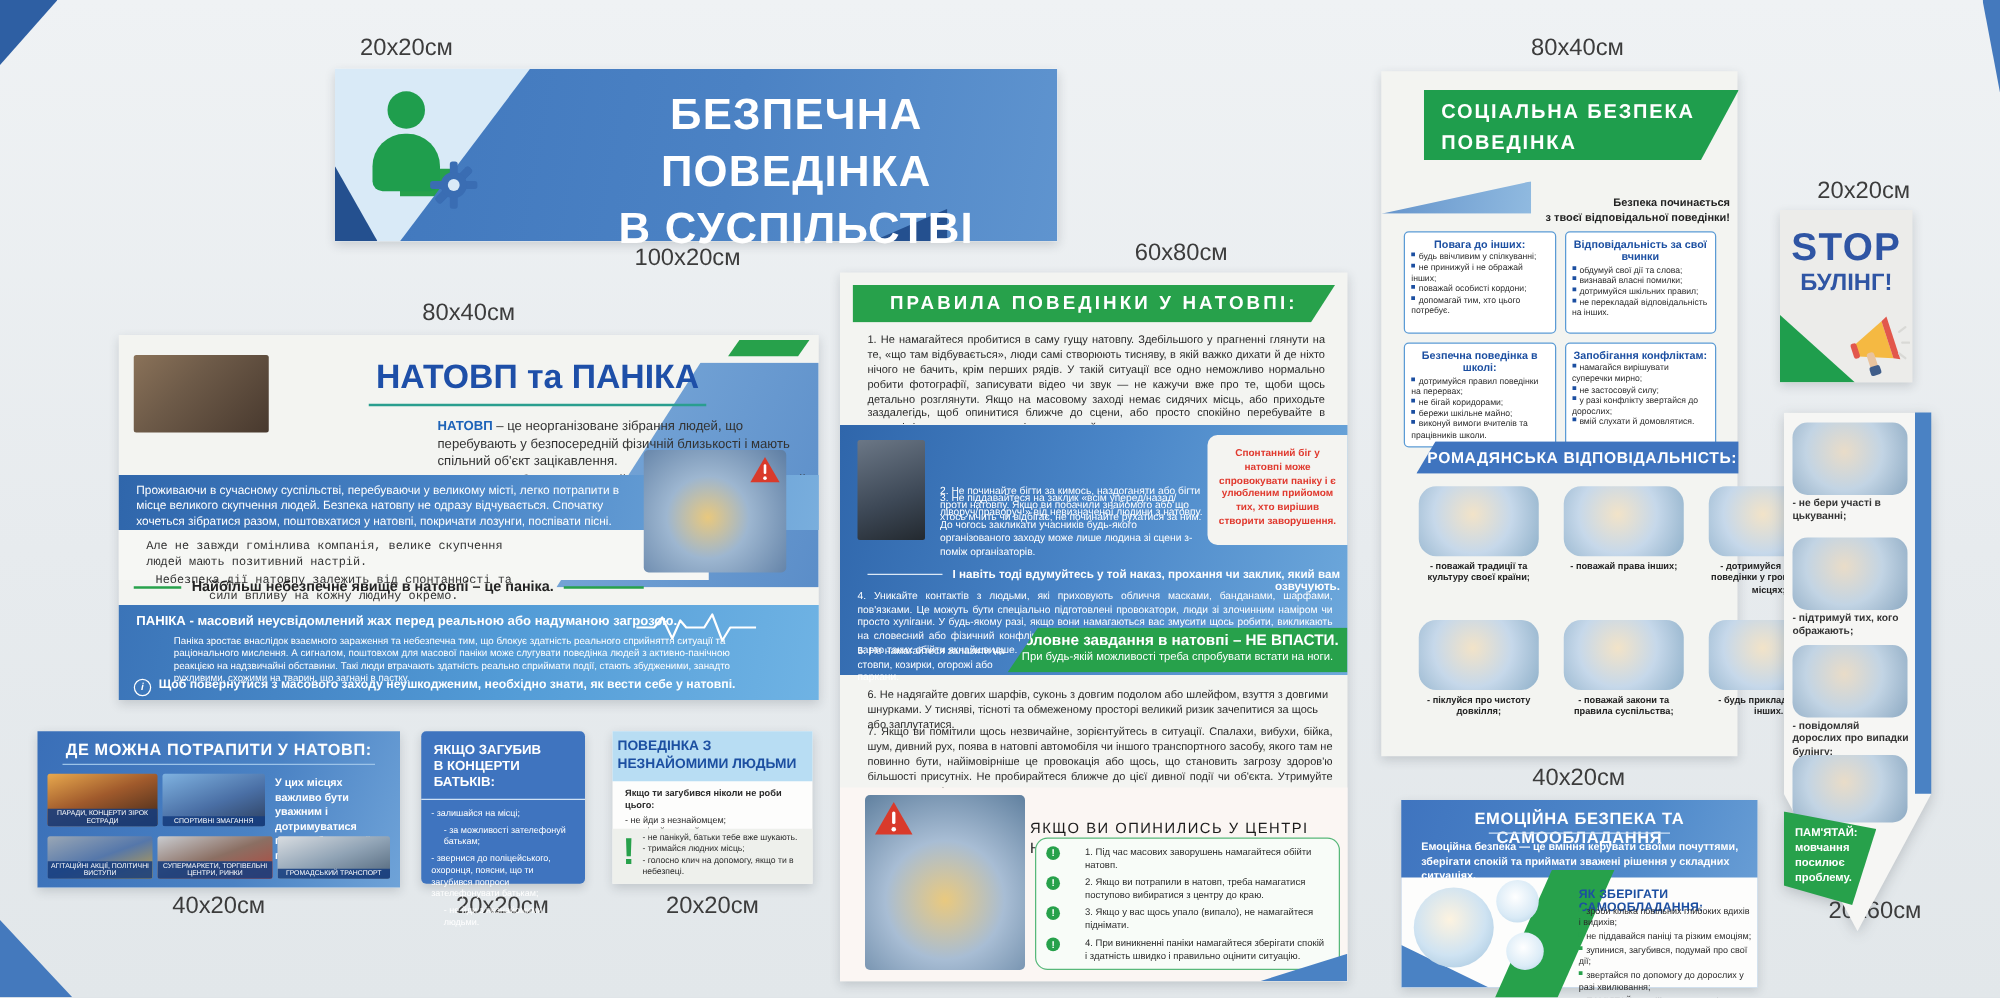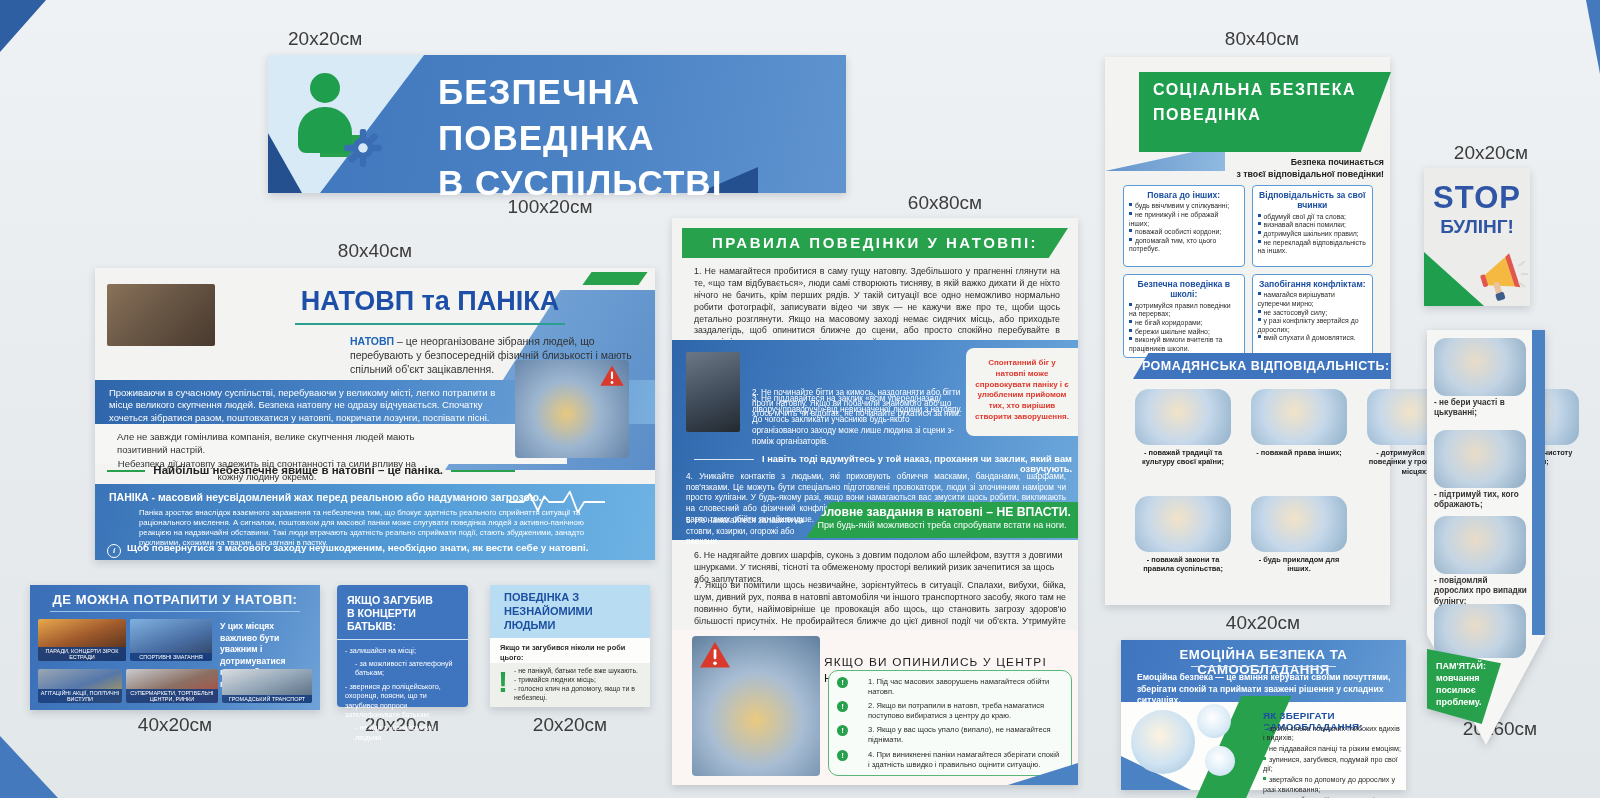--- a/index.html
+++ b/index.html
@@ -19,40 +19,40 @@
   .corner-bl{left:0;bottom:0;width:58px;height:62px;background:#4479bd;clip-path:polygon(0 100%,0 0,100% 100%);}
   .corner-tr{right:0;top:0;width:14px;height:74px;background:#4479bd;clip-path:polygon(100% 0,0 0,100% 100%);}
   
   .banner{left:268px;top:55px;width:578px;height:138px;box-shadow:0 3px 8px rgba(40,50,60,.18);background:#fff;}
   .banner .lightblock{position:absolute;left:0;top:0;width:190px;height:100%;background:#d9eaf7;}
   .banner .greenbar{position:absolute;left:52px;top:80px;width:218px;height:22px;background:#27a14b;}
   .banner .blueblock{position:absolute;inset:0;background:linear-gradient(100deg,#4077bd 0%,#4b82c4 55%,#5f94cf 100%);
     clip-path:polygon(27% 0,100% 0,100% 100%,9% 100%);}
   .banner .navy-l{position:absolute;left:0;bottom:0;width:34px;height:60px;background:#24508f;clip-path:polygon(0 0,0 100%,100% 100%);}
   .banner .navy-r{position:absolute;right:88px;bottom:0;width:60px;height:26px;background:#24508f;clip-path:polygon(0 100%,100% 0,100% 100%);}
-  .banner .title{position:absolute;left:170px;right:10px;top:14px;color:#fff;
+  .banner .title{position:absolute;left:170px;right:10px;top:14px;text-align:center;color:#fff;
     font-weight:800;font-size:35px;line-height:1.3;letter-spacing:1px;}
   .person-icon{position:absolute;left:28px;top:18px;width:70px;height:86px;}
   .person-icon .head{position:absolute;left:14px;top:0;width:30px;height:30px;border-radius:50%;background:#1f9e4d;}
   .person-icon .body{position:absolute;left:2px;top:34px;width:54px;height:46px;border-radius:26px 26px 8px 8px;background:#1f9e4d;}
   .person-icon svg{position:absolute;right:-18px;bottom:-10px;}
   
   .crowd{left:95px;top:268px;width:560px;height:292px;}
   .crowd .green-slash{position:absolute;right:12px;top:4px;width:56px;height:13px;background:#27a14b;transform:skewX(-35deg);}
   .crowd .blue-wedge{position:absolute;right:0;top:22px;width:210px;height:180px;
     background:linear-gradient(115deg,#6fa3d8 0%,#4a82c4 100%);clip-path:polygon(100% 0,100% 100%,0 100%,55% 0);opacity:.9;}
   .crowd h1{position:absolute;left:200px;top:18px;width:270px;margin:0;text-align:center;
     color:#1e4fa8;font-size:27px;font-weight:800;border-bottom:2px solid #2a9e8f;padding-bottom:6px;}
   .crowd .def{position:absolute;left:255px;top:66px;width:300px;font-size:10.5px;line-height:1.35;color:#333;}
   .crowd .def .term{color:#1e63b8;font-weight:700;}
   .crowd .blueband{position:absolute;left:0;top:112px;width:560px;height:44px;
     background:linear-gradient(100deg,#2f66ab 0%,#4a86c8 50%,#79aedd 100%);
     color:#fff;font-size:9.5px;line-height:1.3;padding:7px 150px 0 14px;box-sizing:border-box;}
   .crowd .whiteband{position:absolute;left:0;top:156px;width:472px;height:40px;background:#f6f7f4;
-    color:#333;font-size:9.5px;line-height:1.4;padding:6px 150px 0 22px;box-sizing:border-box;}
+    color:#333;font-size:9.5px;line-height:1.4;padding:6px 150px 0 22px;box-sizing:border-box;font-family:Liberation Mono, monospace;}
   .crowd .hl{position:absolute;left:0;top:196px;width:420px;text-align:right;font-weight:700;font-size:11.5px;color:#222;}
   .crowd .hl:before,.crowd .hl:after{content:"";display:inline-block;height:2px;background:#27a14b;vertical-align:middle;}
   .crowd .hl:before{width:38px;margin-right:8px;}
   .crowd .hl:after{width:64px;margin-left:8px;}
   .crowd .panicblock{position:absolute;left:0;top:216px;width:560px;height:76px;
     background:linear-gradient(100deg,#3b74b8 0%,#529bd6 55%,#6fb3e4 100%);color:#fff;}
   .crowd .panic-def{position:absolute;left:14px;top:7px;font-weight:700;font-size:10.5px;}
   .crowd .panic-text{position:absolute;left:44px;top:24px;width:470px;font-size:7.8px;line-height:1.3;}
   .crowd .panic-info{position:absolute;left:12px;top:58px;width:520px;font-weight:700;font-size:9.8px;}
   .crowd .i-icon{display:inline-block;width:12px;height:12px;border:1.4px solid #fff;border-radius:50%;
@@ -74,21 +74,21 @@
   .ph-bus{background:linear-gradient(160deg,#d9dde1 0%,#90a3b5 50%,#4e6378 100%);}
   
   .lost{left:337px;top:585px;width:131px;height:122px;background:#3f74bf;border-radius:4px;color:#fff;}
   .lost h2{margin:0;padding:9px 10px 5px;font-size:10.6px;font-weight:800;line-height:1.25;
     border-bottom:1.5px solid #cfe1f5;}
   .lost ul{list-style:none;margin:6px 0 0;padding:0 8px;font-size:7.2px;line-height:1.3;}
   .lost li{margin-bottom:4px;}
   .lost li:nth-child(2),.lost li:nth-child(4){padding-left:10px;}
   
   .strang{left:490px;top:585px;width:160px;height:122px;background:#fdfdfc;}
-  .strang .head{background:#b8ddf3;color:#1c4fa1;font-weight:800;font-size:11px;line-height:1.25;padding:6px 14px;}
+  .strang .head{background:#b8ddf3;color:#1c4fa1;font-weight:800;font-size:11px;line-height:1.25;padding:6px 4px;}
   .strang .intro{padding:5px 10px 0;font-size:7.4px;font-weight:700;line-height:1.3;}
   .strang ul{list-style:none;margin:2px 0 0;padding:0 10px;font-size:7.2px;line-height:1.35;}
   .strang .warnbox{position:absolute;left:0;right:0;bottom:0;height:44px;background:#eef0ec;}
   .strang .bang{position:absolute;left:8px;top:4px;color:#27a14b;font-weight:900;font-size:30px;line-height:1;}
   .strang .bang:before{content:"!";}
   .strang .warnbox ul{position:absolute;left:24px;top:4px;width:130px;font-size:6.9px;line-height:1.3;padding:0;margin:0;}
   
   .rules{left:672px;top:218px;width:406px;height:567px;}
   .rules .ghead{position:absolute;left:10px;top:10px;width:386px;height:30px;background:#27a14b;
     clip-path:polygon(0 0,100% 0,95% 100%,0 100%);color:#fff;font-weight:800;font-size:15px;
@@ -120,35 +120,35 @@
     border:1.6px solid #58b87a;border-radius:10px;padding:6px 8px;box-sizing:border-box;}
   .rules .gbox .row{display:flex;margin-bottom:4.5px;}
   .rules .gbox .gi{flex:0 0 11px;height:11px;border-radius:50%;background:#27a14b;color:#fff;font-weight:800;
     font-size:8px;text-align:center;line-height:11px;margin-right:5px;}
   .rules .gbox .gi:before{content:"!";}
   .rules .gbox .row div{font-size:7.6px;line-height:1.3;margin-left:15px;}
   .rules .blue-corner{position:absolute;right:0;bottom:0;width:70px;height:22px;background:#4a82c4;
     clip-path:polygon(100% 0,100% 100%,0 100%);}
   
   .social{left:1105px;top:57px;width:285px;height:548px;}
-  .social .ghead{position:absolute;left:34px;top:15px;width:252px;height:80px;background:#1f9e4d;
+  .social .ghead{position:absolute;left:34px;top:15px;width:252px;height:56px;background:#1f9e4d;
     clip-path:polygon(0 0,100% 0,88% 100%,0 100%);color:#fff;font-weight:800;font-size:16px;
     letter-spacing:1.5px;line-height:1.55;padding:6px 0 0 14px;box-sizing:border-box;}
   .social .hslash{position:absolute;left:0;top:88px;width:120px;height:26px;background:linear-gradient(100deg,#4a82c4,#7fb0dd);
     clip-path:polygon(0 100%,100% 0,100% 100%);opacity:.85;}
   .social .sub{position:absolute;right:6px;top:100px;width:190px;text-align:right;font-weight:700;font-size:8.8px;line-height:1.35;color:#222;}
   .social .boxes{position:absolute;left:18px;top:128px;width:250px;display:grid;grid-template-columns:1fr 1fr;gap:7px;}
   .social .box{background:#fff;border:1.2px solid #5b9bd5;border-radius:4px;padding:4px 5px;min-height:72px;}
   .social .box h3{margin:0 0 2px;text-align:center;color:#1c4fa1;font-size:8.6px;line-height:1.2;}
   .social .box ul{list-style:none;margin:0;padding:0;font-size:6.9px;line-height:1.25;}
   .social .box li:before{content:"";display:inline-block;width:3px;height:3px;background:#1c4fa1;margin-right:3px;vertical-align:2px;}
   .social .civic{position:absolute;left:28px;top:296px;width:258px;height:26px;background:#3f74bf;
     clip-path:polygon(6% 0,100% 0,100% 100%,0 100%);color:#fff;font-weight:800;font-size:12.5px;
     text-align:center;line-height:26px;letter-spacing:.5px;}
-  .social .cgrid{position:absolute;left:30px;top:332px;width:230px;display:grid;grid-template-columns:1fr 1fr 1fr 1fr;
+  .social .cgrid{position:absolute;left:30px;top:332px;width:230px;display:grid;grid-template-columns:1fr 1fr 1fr;
     column-gap:18px;row-gap:8px;gap:20px;}
   .social .cell{text-align:center;}
   .social .cell .im{width:96px;height:56px;margin:0 auto;border-radius:14px;
     background:radial-gradient(circle at 45% 40%,#f2e3c8 0%,#c6d8ea 50%,#8fb0c9 100%);}
   .social .cell .ct{margin-top:3px;font-size:7.4px;line-height:1.25;color:#222;font-weight:600;}
   
   .emo{left:1105px;top:640px;width:285px;height:150px;background:linear-gradient(110deg,#3f74bf 0%,#4f89ca 60%,#6fa3d8 100%);margin-left:16px;}
   .emo h2{margin:0;position:absolute;left:0;right:0;top:7px;text-align:center;color:#fff;font-weight:800;
     font-size:13.2px;letter-spacing:.5px;}
   .emo .uline{position:absolute;left:70px;right:70px;top:26px;height:1.4px;background:#cfe1f5;}

